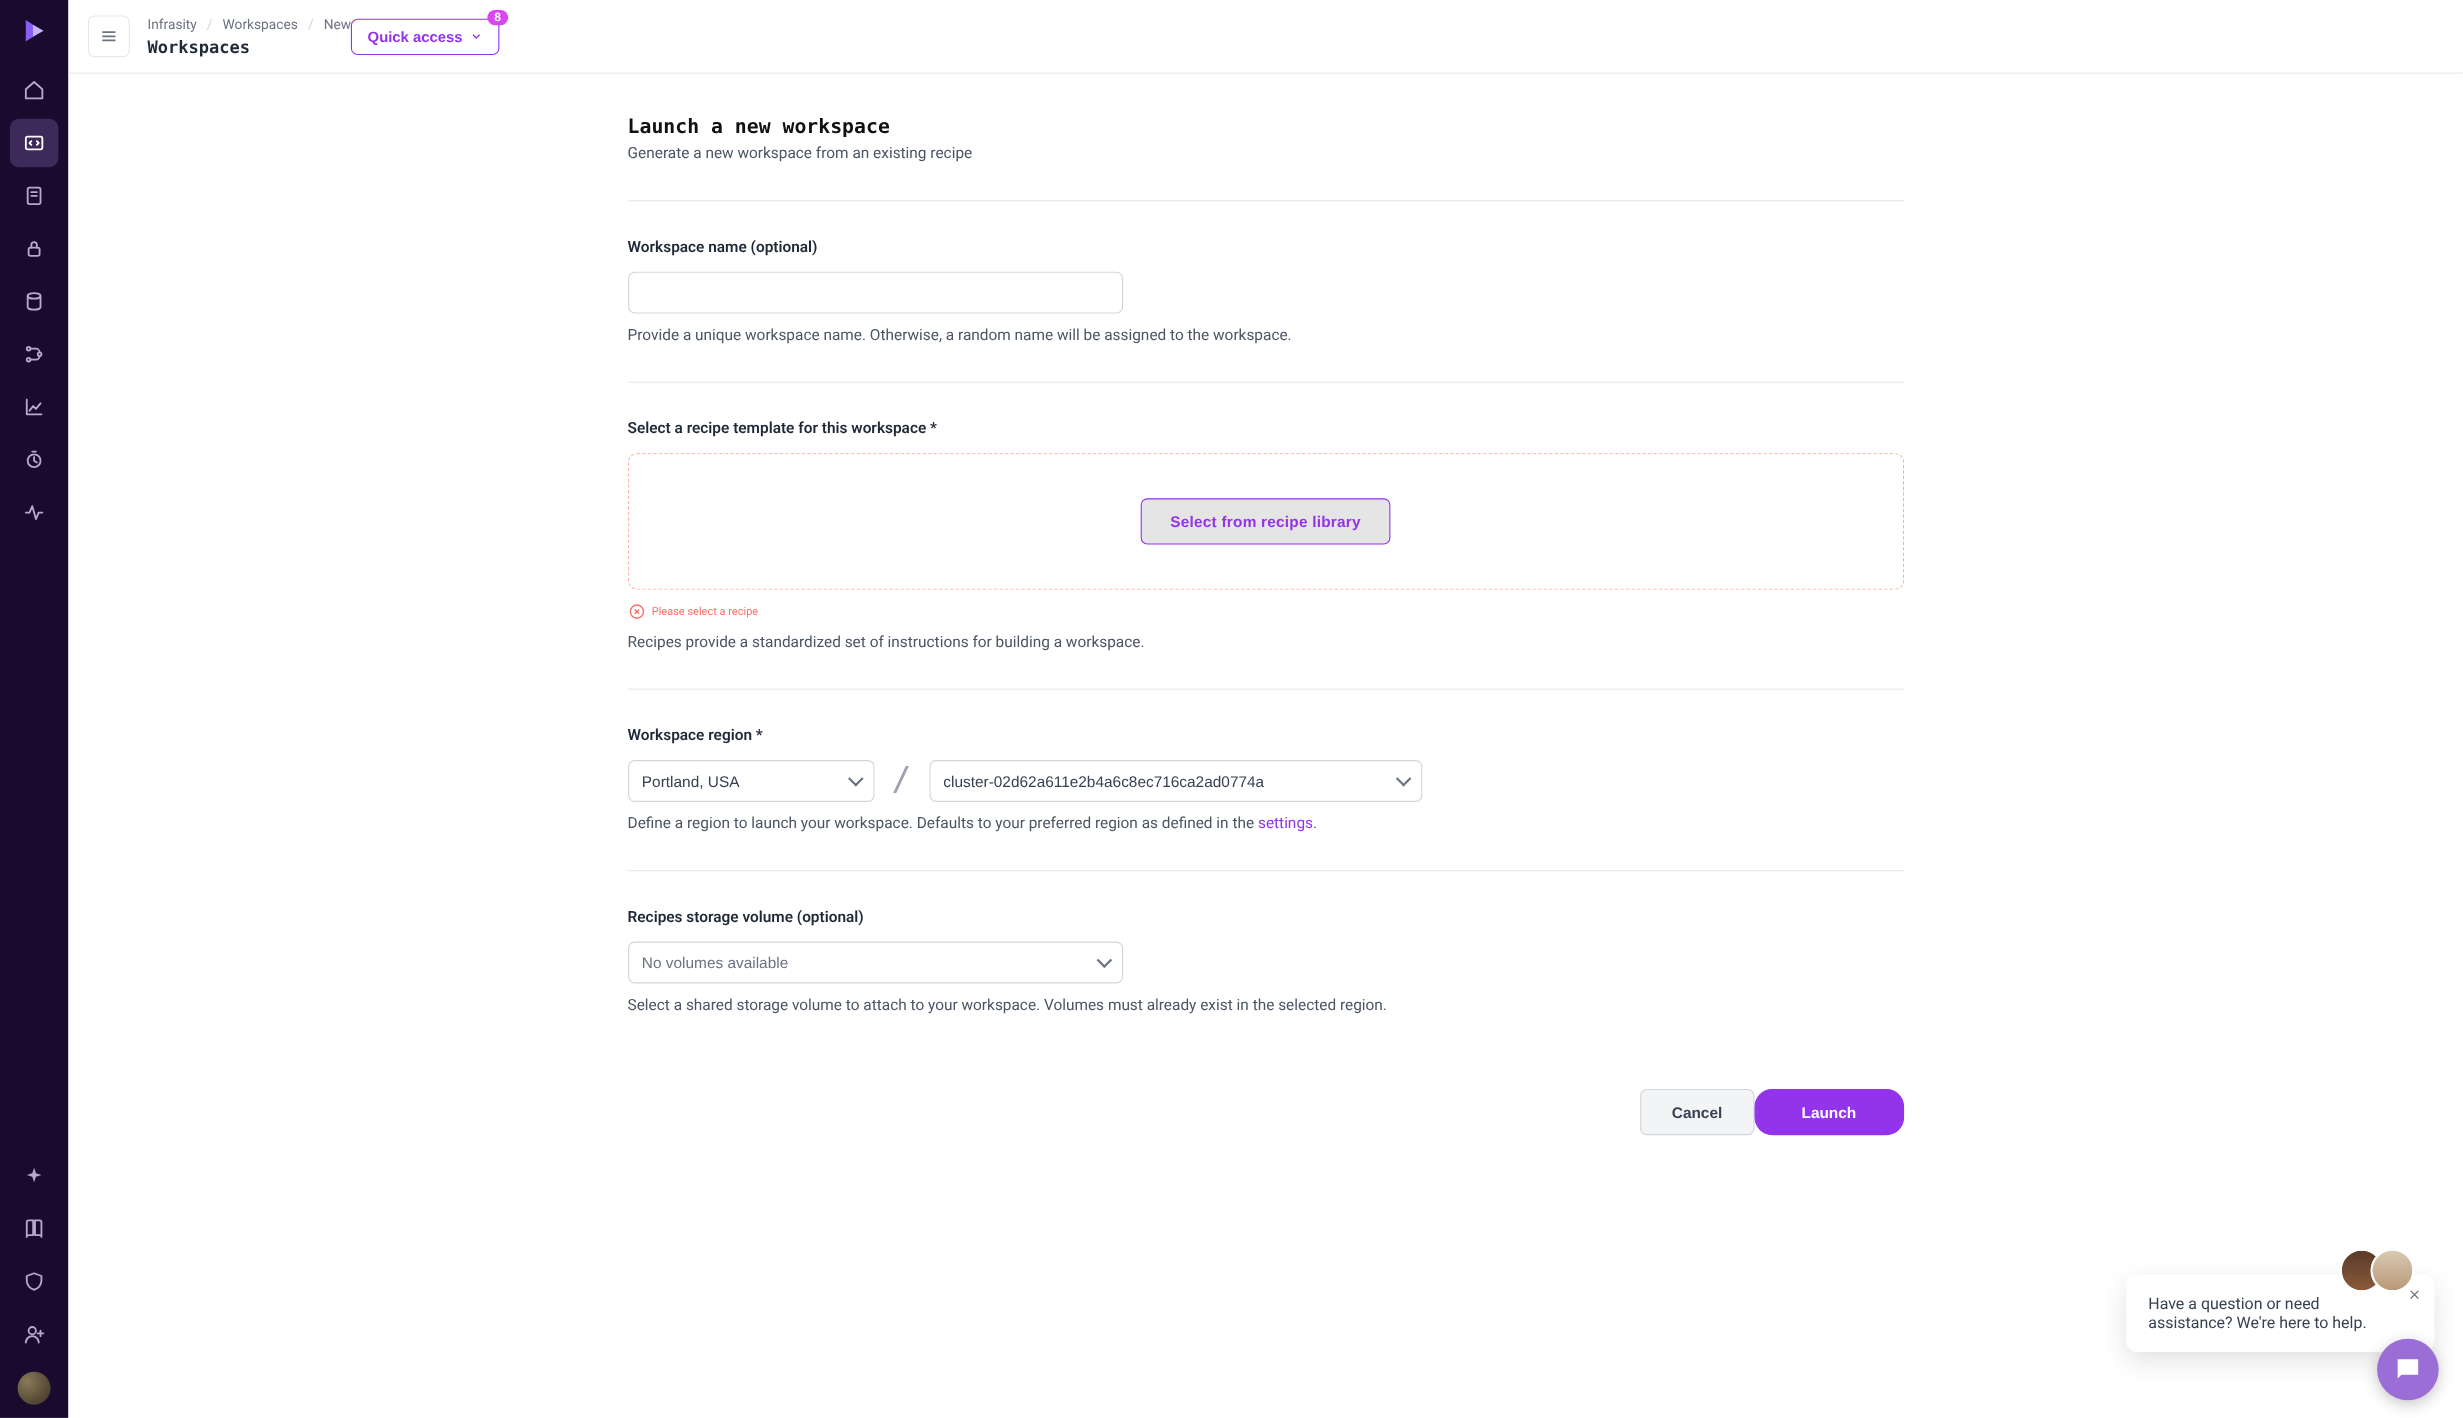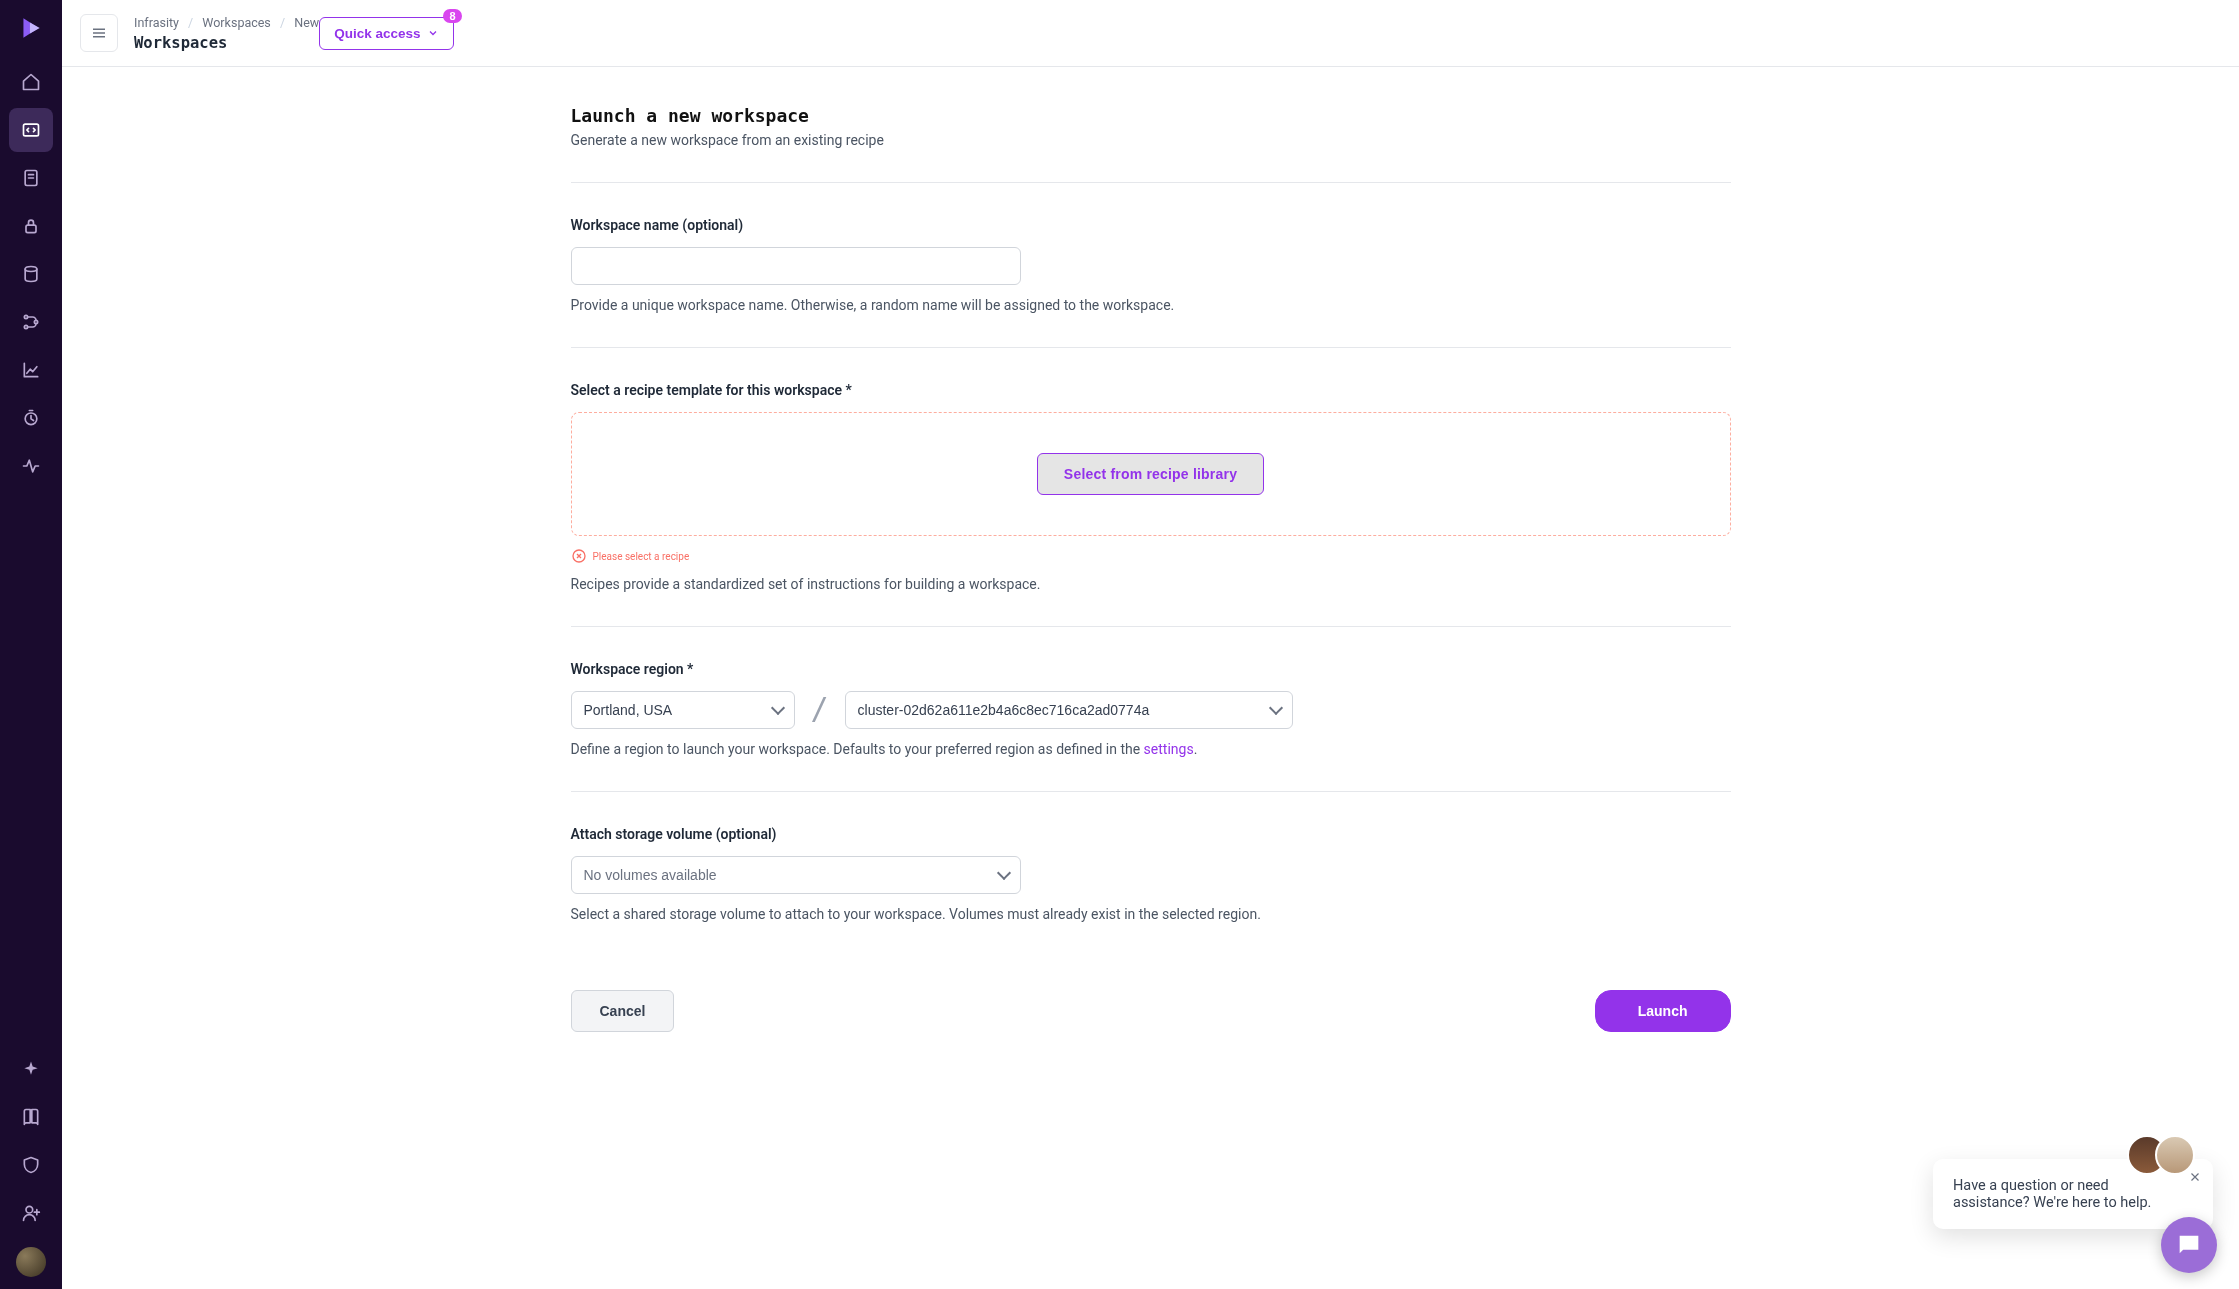--- a/index.html
+++ b/index.html
@@ -55,21 +55,21 @@
 
   .region-row{display:flex;align-items:flex-start;gap:16px}
   .select-wrap{position:relative;display:inline-block}
   .select-wrap select{appearance:none;padding-right:34px}
   .select-wrap.sm select{width:224px}
   .select-wrap.lg select{width:448px}
   .select-wrap.vol select{width:450px;color:#6b7280}
   .select-wrap::after{content:"";position:absolute;right:12px;top:50%;width:8px;height:8px;border-right:2px solid #6b7280;border-bottom:2px solid #6b7280;transform:translateY(-70%) rotate(45deg);pointer-events:none}
   .slash{font-family:ui-monospace,monospace;font-size:30px;color:#9ca3af;font-weight:300}
 
-  .actions{display:flex;justify-content:space-between;margin-top:10px}
+  .actions{display:flex;justify-content:flex-end;margin-top:10px}
   .btn-cancel{border:1px solid #d1d5db;background:#f3f4f6;color:#374151;border-radius:6px;padding:12px 28px;font-weight:600;font-size:14px;cursor:pointer}
   .btn-launch{border:1px solid var(--purple);background:var(--purple);color:#fff;border-radius:16px;padding:12px 42px;font-weight:600;font-size:14px;cursor:pointer}
 
   
   .chat-bubble{position:fixed;right:26px;bottom:60px;background:#fff;border-radius:10px;box-shadow:0 8px 24px rgba(0,0,0,0.12);padding:18px 44px 18px 20px;max-width:280px;font-size:14.5px;color:#374151}
   .chat-close{position:absolute;top:8px;right:8px;width:20px;height:20px;cursor:pointer;color:#6b7280;display:flex;align-items:center;justify-content:center}
   .chat-avatars{position:absolute;top:-24px;right:18px;display:flex}
   .chat-avatars .av{width:40px;height:40px;border-radius:50%;border:2px solid #fff;background:#ccc}
   .chat-avatars .av:nth-child(2){margin-left:-12px;background:linear-gradient(#d9c9b3,#b89878)}
   .chat-avatars .av:nth-child(1){background:linear-gradient(#5a3a2a,#8a5a3a)}
@@ -237,21 +237,21 @@
             <option>cluster-02d62a611e2b4a6c8ec716ca2ad0774a</option>
           </select>
         </div>
       </div>
       <div class="help">
         <span>Define a region to launch your workspace. Defaults to your preferred region as defined in the </span><a href="#">settings</a><span>.</span>
       </div>
     </div>
 
     <div class="section last">
-      <label class="label">Attach storage volume (optional)</label>
+      <label class="label">Recipes storage volume (optional)</label>
       <div class="select-wrap vol">
         <select>
           <option>No volumes available</option>
         </select>
       </div>
       <div class="help">Select a shared storage volume to attach to your workspace. Volumes must already exist in the selected region.</div>
     </div>
 
     <div class="actions">
       <button class="btn-cancel">Cancel</button>

